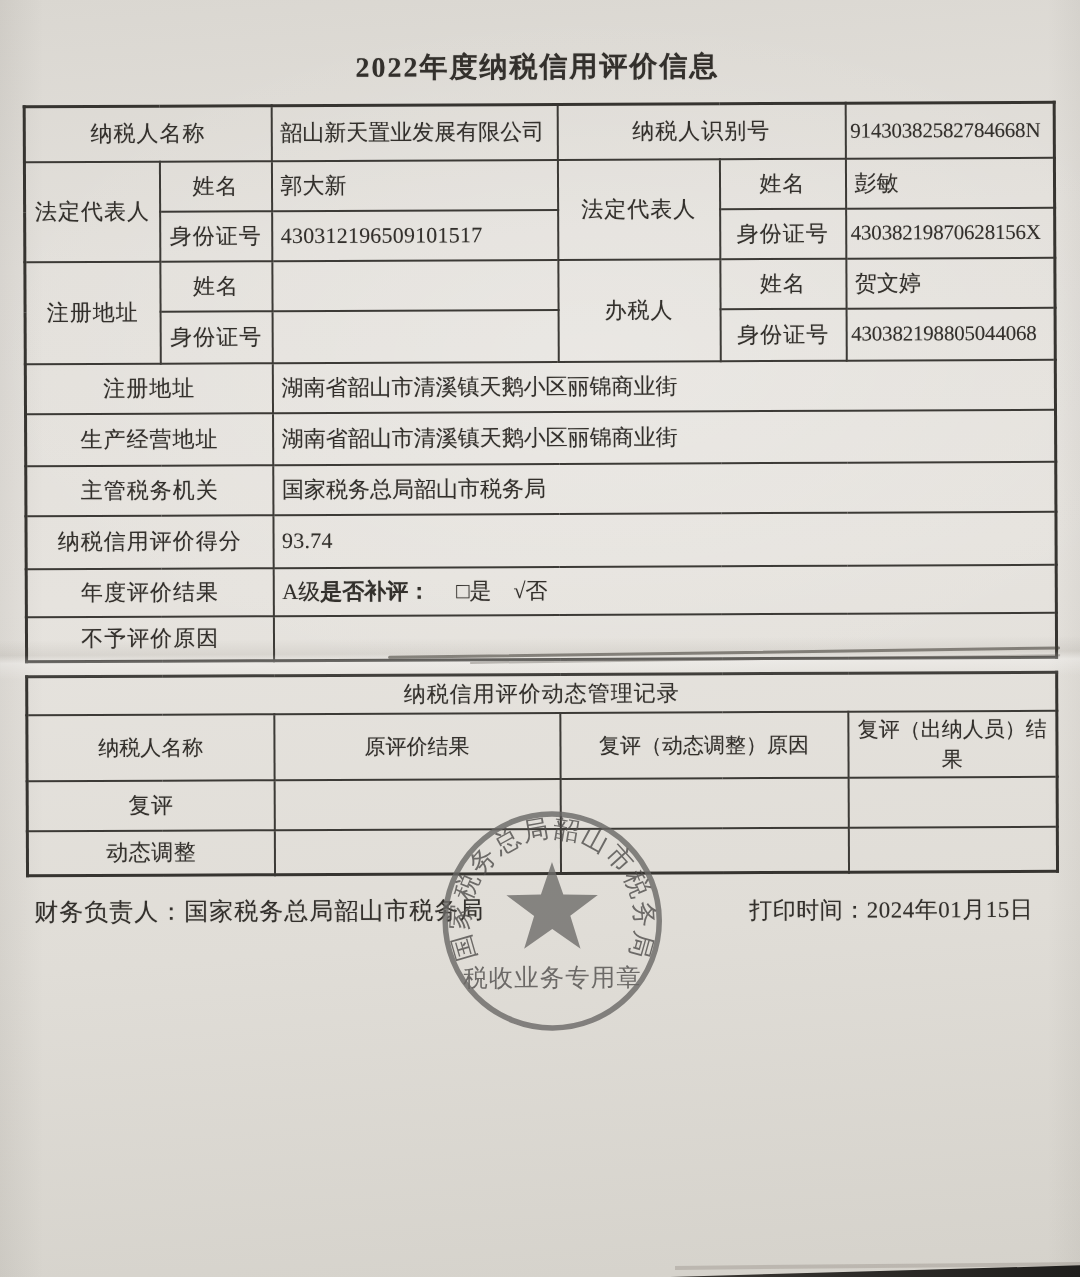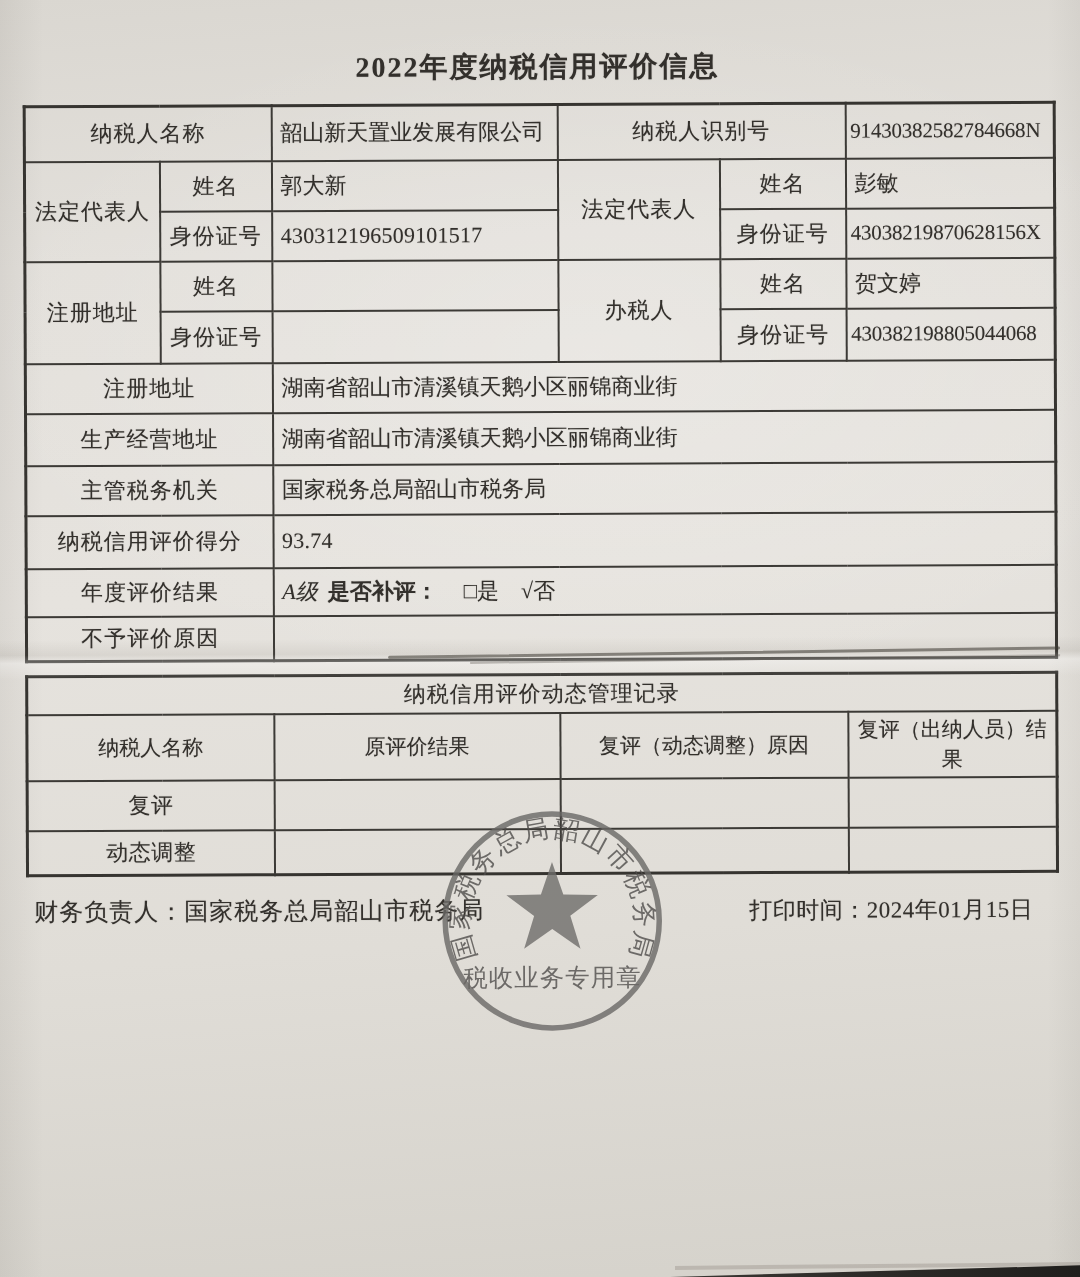--- a/index.html
+++ b/index.html
@@ -34,21 +34,21 @@
   td{border:2px solid #3c3a36;vertical-align:middle;overflow:hidden;
      text-shadow:0 0 1px rgba(51,48,44,0.3);}
   table{border:3px solid #363430;}
   td.lab{text-align:center;letter-spacing:1px;padding:2px 4px;}
   td.val{text-align:left;padding:2px 8px;}
   td.num{letter-spacing:0.2px;}
   td.idnum{font-size:21px;letter-spacing:-0.2px;padding:2px 4px;}
   .dyn td.lab{letter-spacing:0.5px;}
   .sectitle{text-align:center;font-size:22px;letter-spacing:1px;}
   .colhead{text-align:center;font-size:21px;line-height:1.45;padding:2px 6px;}
-  .grade{margin-right:10px;font-style:italic;}
+  .grade{margin-right:0;}
   .supp{margin-right:26px;font-weight:bold;}
   .optyes{margin-right:22px;}
   .footer-left{position:absolute;top:894px;left:33px;font-size:24px;letter-spacing:1px;
     text-shadow:0 0 1px rgba(51,48,44,0.35);}
   .footer-right{position:absolute;top:896px;left:748px;font-size:23px;letter-spacing:0.5px;
     text-shadow:0 0 1px rgba(51,48,44,0.35);}
   .stamp{position:absolute;left:420px;top:790px;width:262px;height:262px;z-index:6;}
   .crease-band{position:absolute;top:638px;left:0;width:1080px;height:40px;pointer-events:none;
     background:linear-gradient(180deg, rgba(0,0,0,0) 0%, rgba(105,98,88,0.10) 38%, rgba(255,255,255,0.28) 58%, rgba(0,0,0,0) 100%);}
   .crease-line1{position:absolute;top:652px;left:388px;width:672px;height:3px;

